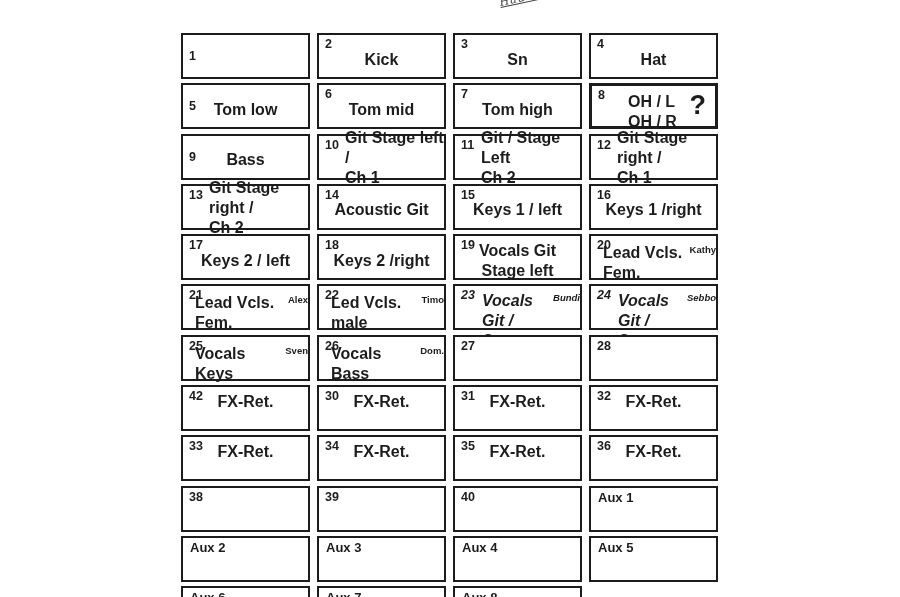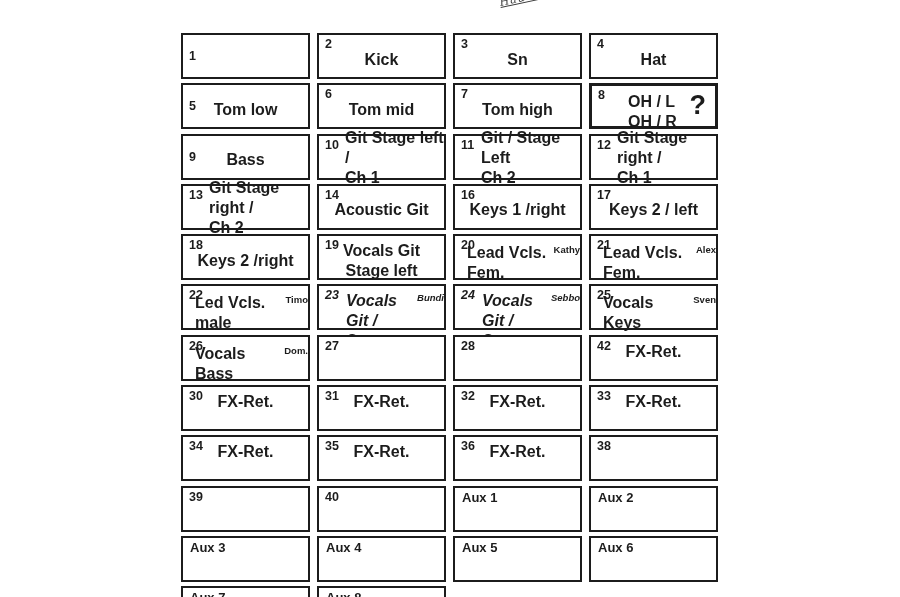--- a/index.html
+++ b/index.html
@@ -128,20 +128,24 @@
       <div class="cell c-left">
         <span class="num">13</span>
         <div class="lbl">Git Stage right /
 Ch 2</div>
       </div>
       <div class="cell c-center">
         <span class="num">14</span>
         <div class="lbl">Acoustic Git</div>
       </div>
       <div class="cell c-center">
+        <span class="num">15</span>
+        <div class="lbl">Keys 1 / left</div>
+      </div>
+      <div class="cell c-center">
         <span class="num">16</span>
         <div class="lbl">Keys 1 /right</div>
       </div>
       <div class="cell c-center">
         <span class="num">17</span>
         <div class="lbl">Keys 2 / left</div>
       </div>
       <div class="cell c-center">
         <span class="num">18</span>
         <div class="lbl">Keys 2 /right</div>

